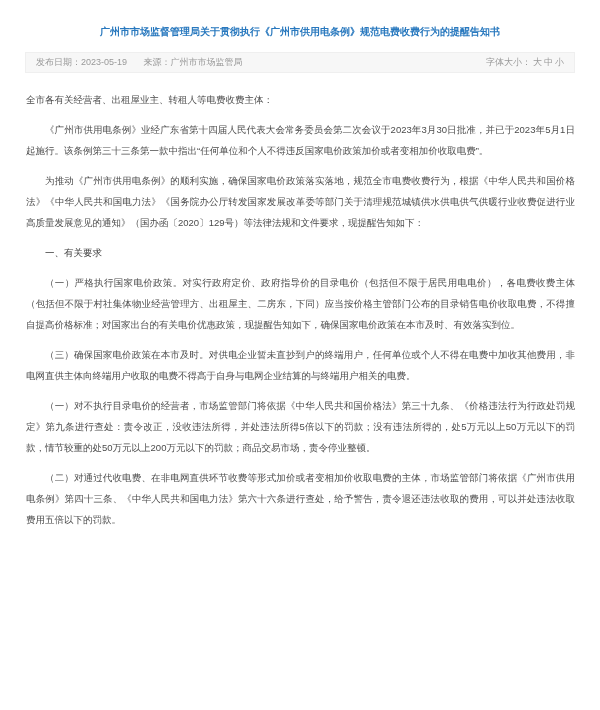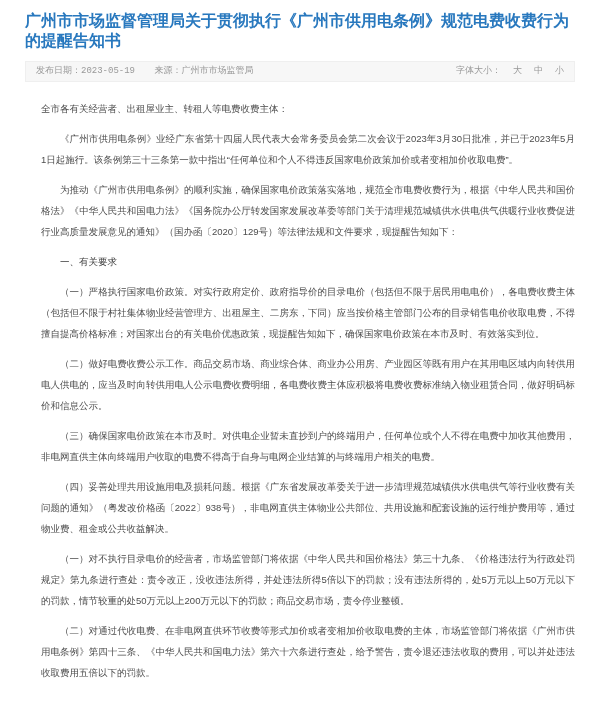--- a/index.html
+++ b/index.html
@@ -14,54 +14,54 @@
     -webkit-font-smoothing: antialiased;
   }
   .page {
     width: 600px;
     min-height: 710px;
     box-sizing: border-box;
     padding: 6px 25px 10px 25px;
     background: var(--page-bg, #ffffff);
   }
   .title {
-    margin: 5px 0 10px 0;
-    font-size: 16px;
+    margin: 16px 0 10px 0;
+    font-size: 10px;
     line-height: 20px;
     font-weight: bold;
+    text-align: center;
     color: var(--title-color, #2878be);
   }
   .meta-bar {
     display: flex;
     justify-content: space-between;
     align-items: flex-end;
     background: var(--meta-bar-bg, #f7f7f7);
     border: 1px solid #efefef;
     font-size: 9px;
     color: var(--meta-text, #999999);
     padding: 4px 10px;
     line-height: 11px;
-    font-family: Liberation Mono, monospace;
   }
   .meta-left .meta-item { margin-right: 14px; }
-  .meta-right { display: flex; align-items: center; gap: 12px; }
+  .meta-right { display: flex; align-items: center; gap: 2px; }
   .meta-right .fs {
     color: var(--meta-text, #999999);
     text-decoration: none;
     cursor: pointer;
   }
   .article {
     margin-top: 16px;
     font-size: 9.5px;
     line-height: 21px;
     color: var(--body-text, #4c4c4c);
     text-align: justify;
   }
   .article p {
-    margin: 0 0 9px 16px;
+    margin: 0 0 9px 1px;
     text-indent: 2em;
   }
   .article p.no-indent { text-indent: 0; }
   .article p.section-heading {
     font-weight: normal;
     color: var(--heading-text, #3a3a3a);
   }
 </style>
 </head>
 <body>
@@ -83,22 +83,20 @@
     </div>
   </div>
 
   <div class="article">
     <p class="no-indent">全市各有关经营者、出租屋业主、转租人等电费收费主体：</p>
     <p>《广州市供用电条例》业经广东省第十四届人民代表大会常务委员会第二次会议于2023年3月30日批准，并已于2023年5月1日起施行。该条例第三十三条第一款中指出“任何单位和个人不得违反国家电价政策加价或者变相加价收取电费”。</p>
     <p>为推动《广州市供用电条例》的顺利实施，确保国家电价政策落实落地，规范全市电费收费行为，根据《中华人民共和国价格法》《中华人民共和国电力法》《国务院办公厅转发国家发展改革委等部门关于清理规范城镇供水供电供气供暖行业收费促进行业高质量发展意见的通知》（国办函〔2020〕129号）等法律法规和文件要求，现提醒告知如下：</p>
 
     <p class="section-heading">一、有关要求</p>
     <p>（一）严格执行国家电价政策。对实行政府定价、政府指导价的目录电价（包括但不限于居民用电电价），各电费收费主体（包括但不限于村社集体物业经营管理方、出租屋主、二房东，下同）应当按价格主管部门公布的目录销售电价收取电费，不得擅自提高价格标准；对国家出台的有关电价优惠政策，现提醒告知如下，确保国家电价政策在本市及时、有效落实到位。</p>
-    <p>（二）做好电费收费公示工作。商品交易市场、商业综合体、商业办公用房、产业园区等既有用户在其用电区域内向转供用电人供电的，应当及时向转供用电人公示电费收费明细，各电费收费主体应积极将电费收费标准纳入物业租赁合同，做好明码标价和信息公示。</p>
     <p>（三）确保国家电价政策在本市及时。对供电企业暂未直抄到户的终端用户，任何单位或个人不得在电费中加收其他费用，非电网直供主体向终端用户收取的电费不得高于自身与电网企业结算的与终端用户相关的电费。</p>
-    <p>（四）妥善处理共用设施用电及损耗问题。根据《广东省发展改革委关于进一步清理规范城镇供水供电供气等行业收费有关问题的通知》（粤发改价格函〔2022〕938号），非电网直供主体物业公共部位、共用设施和配套设施的运行维护费用等，通过物业费、租金或公共收益解决。</p>
 
     <p>（一）对不执行目录电价的经营者，市场监管部门将依据《中华人民共和国价格法》第三十九条、《价格违法行为行政处罚规定》第九条进行查处：责令改正，没收违法所得，并处违法所得5倍以下的罚款；没有违法所得的，处5万元以上50万元以下的罚款，情节较重的处50万元以上200万元以下的罚款；商品交易市场，责令停业整顿。</p>
     <p>（二）对通过代收电费、在非电网直供环节收费等形式加价或者变相加价收取电费的主体，市场监管部门将依据《广州市供用电条例》第四十三条、《中华人民共和国电力法》第六十六条进行查处，给予警告，责令退还违法收取的费用，可以并处违法收取费用五倍以下的罚款。</p>
 
   </div>
 
 </div>
 
 </body></html>

